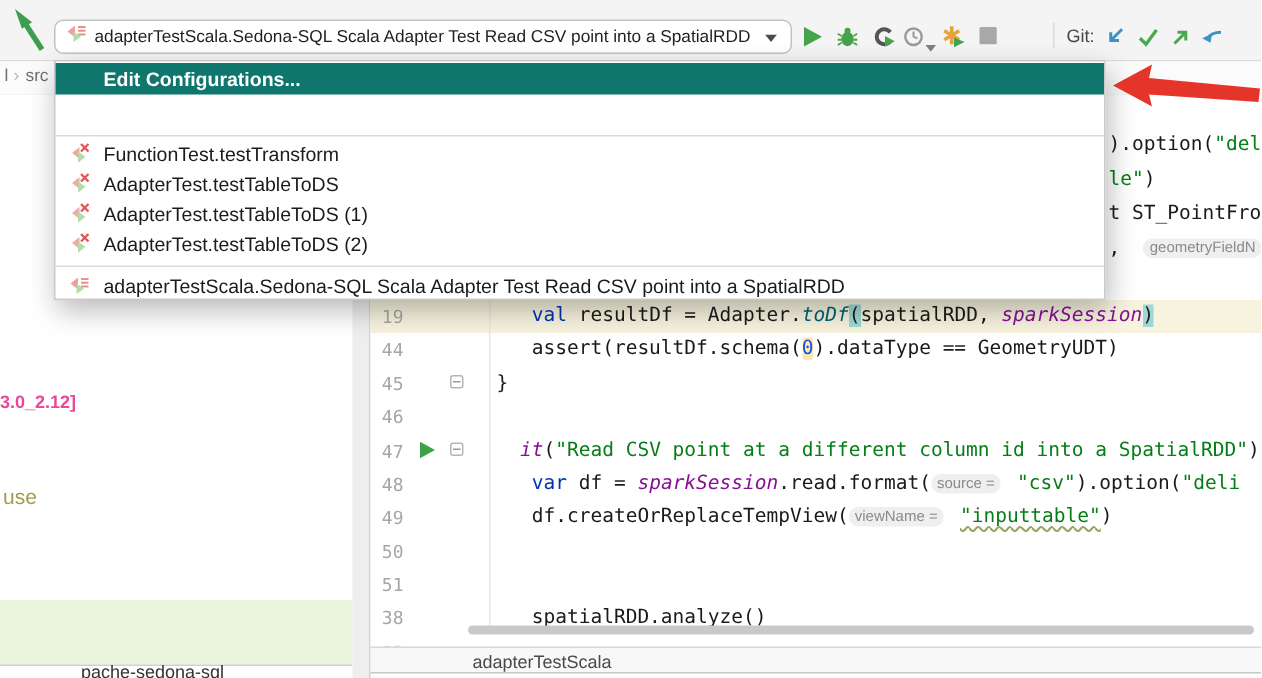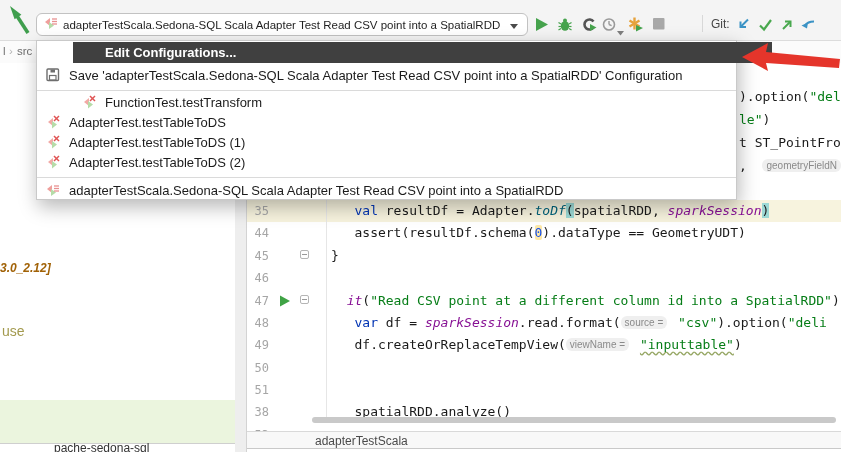--- a/index.html
+++ b/index.html
@@ -19,21 +19,21 @@
   .runcombo .cicon{margin-left:7px;flex:0 0 auto;}
   .runcombo .clabel{margin-left:5px;font-size:11.5px;color:#1f1f1f;white-space:nowrap;overflow:hidden;width:440px;}
   .runcombo .caret{margin-left:auto;margin-right:8px;}
 
   .tbicon{top:17px;width:15px;height:15px;}
   .gitlabel{left:711px;top:17px;font-size:12px;color:#454545;}
   .vsep{left:702px;top:15px;width:1px;height:17px;background:#d8d8d8;}
 
   
   .projpanel{left:0;top:63px;width:235px;height:389px;background:#fff;}
-  .mod-frag{left:0;top:261px;font-size:12px;font-weight:bold;color:#a16207;white-space:nowrap;font-style:italic;}
+  .mod-frag{left:0;top:261px;font-size:12px;font-weight:bold;color:#ec4899;white-space:nowrap;}
   .use-frag{left:2px;top:323px;font-size:14px;color:#a39a4e;}
   .green-block{left:0;top:400px;width:235px;height:43px;background:#ebf5de;}
   .panel-hairline{left:0;top:443px;width:235px;height:1px;background:#cfcfcf;}
   .status-frag{left:54px;top:441px;font-size:12px;color:#333;white-space:nowrap;}
   .divider-strip{left:235px;top:40px;width:12px;height:412px;background:#eeeeee;border-right:1px solid #d3d3d3;box-sizing:border-box;}
 
   
   .editor-bg{left:247px;top:63px;width:594px;height:368px;background:#fff;}
   .curline{left:247px;top:200px;width:594px;height:22px;background:#f7f3de;}
   .gutter-line{left:326px;top:63px;width:1px;height:354px;background:#e6e6e6;}
@@ -56,21 +56,21 @@
   .crumbbar{left:247px;top:431px;width:594px;height:18px;background:#f8f8f8;border-top:1px solid #d9d9d9;
             border-bottom:1px solid #c9c9c9;box-sizing:border-box;}
   .crumbbar-label{left:315px;top:434px;font-size:12px;color:#4a4a4a;}
 
   
   .runmenu{left:36px;top:40px;width:701px;height:160px;background:#fff;border:1px solid #c9c9c9;
            box-sizing:border-box;box-shadow:2px 7px 18px rgba(0,0,0,.28);z-index:10;}
   .mi{position:absolute;left:0;width:100%;height:20px;display:flex;align-items:center;}
   .mi .mi-icon{position:absolute;left:9px;width:14px;height:14px;}
   .mi .mi-label{position:absolute;left:32px;font-size:13px;color:#1b1b1b;white-space:nowrap;}
-  .mi.sel{background:#404040;margin-left:36px;}
+  .mi.sel{background:#0f766e;}
   .mi.sel .mi-label{color:#fff;font-weight:bold;}
   .msep{position:absolute;left:0;width:100%;height:1px;background:#dadada;}
 
   .annot{z-index:20;}
 </style>
 </head>
 <body>
 
 <div class="stage">
 
@@ -182,21 +182,21 @@
   <div class="abs use-frag">use</div>
   <div class="abs green-block"></div>
   <div class="abs panel-hairline"></div>
   <div class="abs status-frag">pache-sedona-sql</div>
   <div class="abs divider-strip"></div>
 
   <div class="abs editor-bg"></div>
   <div class="abs curline"></div>
   <div class="abs gutter-line"></div>
 
-  <div class="abs lnum" style="top:200px">35</div>
+  <div class="abs lnum" style="top:200px">19</div>
   <div class="abs lnum" style="top:222px">44</div>
   <div class="abs lnum" style="top:245px">45</div>
   <div class="abs lnum" style="top:267px">46</div>
   <div class="abs lnum" style="top:290px">47</div>
   <div class="abs lnum" style="top:312px">48</div>
   <div class="abs lnum" style="top:334px">49</div>
   <div class="abs lnum" style="top:357px">50</div>
   <div class="abs lnum" style="top:379px">51</div>
   <div class="abs lnum" style="top:401px">38</div>
   <div class="abs lnum" style="top:424px">53</div>
@@ -223,32 +223,22 @@
   <div class="abs fragline" style="top:155px"><span class="tok-pl">,  </span><span class="hint">geometryFieldN</span></div>
 
   <div class="abs hscroll"></div>
   <div class="abs crumbbar"></div>
   <div class="abs crumbbar-label">adapterTestScala</div>
 
   <div class="abs runmenu">
     <div class="mi sel" style="top:1px;height:21px;">
       <span class="mi-label">Edit Configurations...</span>
     </div>
-    <div class="mi" style="top:22px;height:24px;">
-      <span class="mi-icon">
-        <svg width="14" height="14">
-            <rect x="1" y="1" width="11.5" height="11.5" rx="1" stroke="#6e6e6e" stroke-width="1.4" fill="none"></rect>
-            <rect x="4.5" y="1.5" width="4.5" height="3" fill="#6e6e6e"></rect>
-            <rect x="3.5" y="7.5" width="6.5" height="4.5" stroke="#6e6e6e" stroke-width="1.2" fill="none"></rect>
-          </svg>
-      </span>
-      <span class="mi-label">Save 'adapterTestScala.Sedona-SQL Scala Adapter Test Read CSV point into a SpatialRDD' Configuration</span>
-    </div>
     <div class="msep" style="top:49px;"></div>
-    <div class="mi" style="top:51px;margin-left:36px;">
+    <div class="mi" style="top:51px;">
       <span class="mi-icon">
         <svg width="14" height="14">
             <polygon points="7,3 2,7 7,11" fill="#f2a9a5"></polygon>
             <polygon points="6,6 11,9.5 6,13.5" fill="#b5dca8"></polygon>
             <g stroke="#e05555" stroke-width="1.5">
               <line x1="8" y1="1" x2="13" y2="6"></line>
               <line x1="13" y1="1" x2="8" y2="6"></line>
             </g>
           </svg>
       </span>

